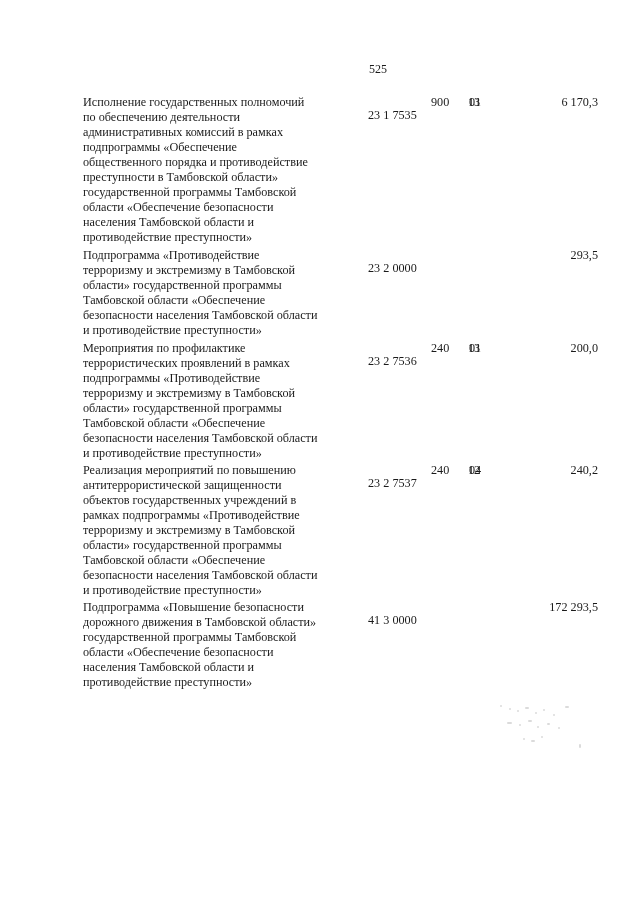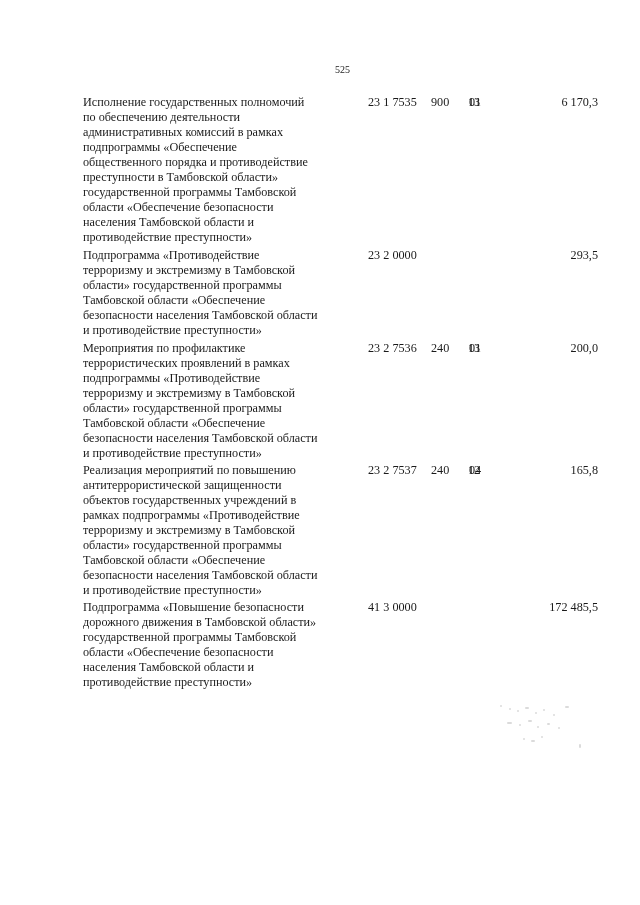--- a/index.html
+++ b/index.html
@@ -12,39 +12,40 @@
       height: 905px;
       position: relative;
       overflow: hidden;
       font-family: "Liberation Serif", "DejaVu Serif", serif;
       color: #1a1a1a;
       font-size: 12.2px;
       line-height: 15px;
     }
     .page-number {
       position: absolute;
-      left: 335px;
+      left: 369px;
       top: 62px;
-      font-size: 10px;
+      font-size: 12px;
     }
     .row {
       position: absolute;
       left: 0;
       width: 640px;
     }
     .desc {
       position: absolute;
       left: 83px;
       width: 268px;
       white-space: pre-line;
     }
     .code {
       position: absolute;
       left: 368px;
       white-space: nowrap;
+      margin-top: 13px;
     }
     .vr {
       position: absolute;
       left: 431px;
       white-space: nowrap;
     }
     .rz {
       position: absolute;
       left: 469px;
       white-space: nowrap;
@@ -136,35 +137,35 @@
 рамках подпрограммы «Противодействие
 терроризму и экстремизму в Тамбовской
 области» государственной программы
 Тамбовской области «Обеспечение
 безопасности населения Тамбовской области
 и противодействие преступности»</div>
   <div class="code">23 2 7537</div>
   <div class="vr">240</div>
   <div class="rz">04</div>
   <div class="pr">12</div>
-  <div class="amount">165,8</div>
+  <div class="amount">240,2</div>
 </div>
 
 <div class="row" style="top:600px;">
   <div class="desc">Подпрограмма «Повышение безопасности
 дорожного движения в Тамбовской области»
 государственной программы Тамбовской
 области «Обеспечение безопасности
 населения Тамбовской области и
 противодействие преступности»</div>
   <div class="code">41 3 0000</div>
   <div class="vr"></div>
   <div class="rz"></div>
   <div class="pr"></div>
-  <div class="amount">172 485,5</div>
+  <div class="amount">172 293,5</div>
 </div>
 
 <div class="stamp">
   <span class="dot" style="left:5px;top:5px;"></span>
   <span class="dot" style="left:14px;top:8px;"></span>
   <span class="dot" style="left:22px;top:10px;"></span>
   <span class="dot" style="left:30px;top:7px;width:4px;"></span>
   <span class="dot" style="left:40px;top:12px;"></span>
   <span class="dot" style="left:48px;top:9px;"></span>
   <span class="dot" style="left:58px;top:14px;"></span>

